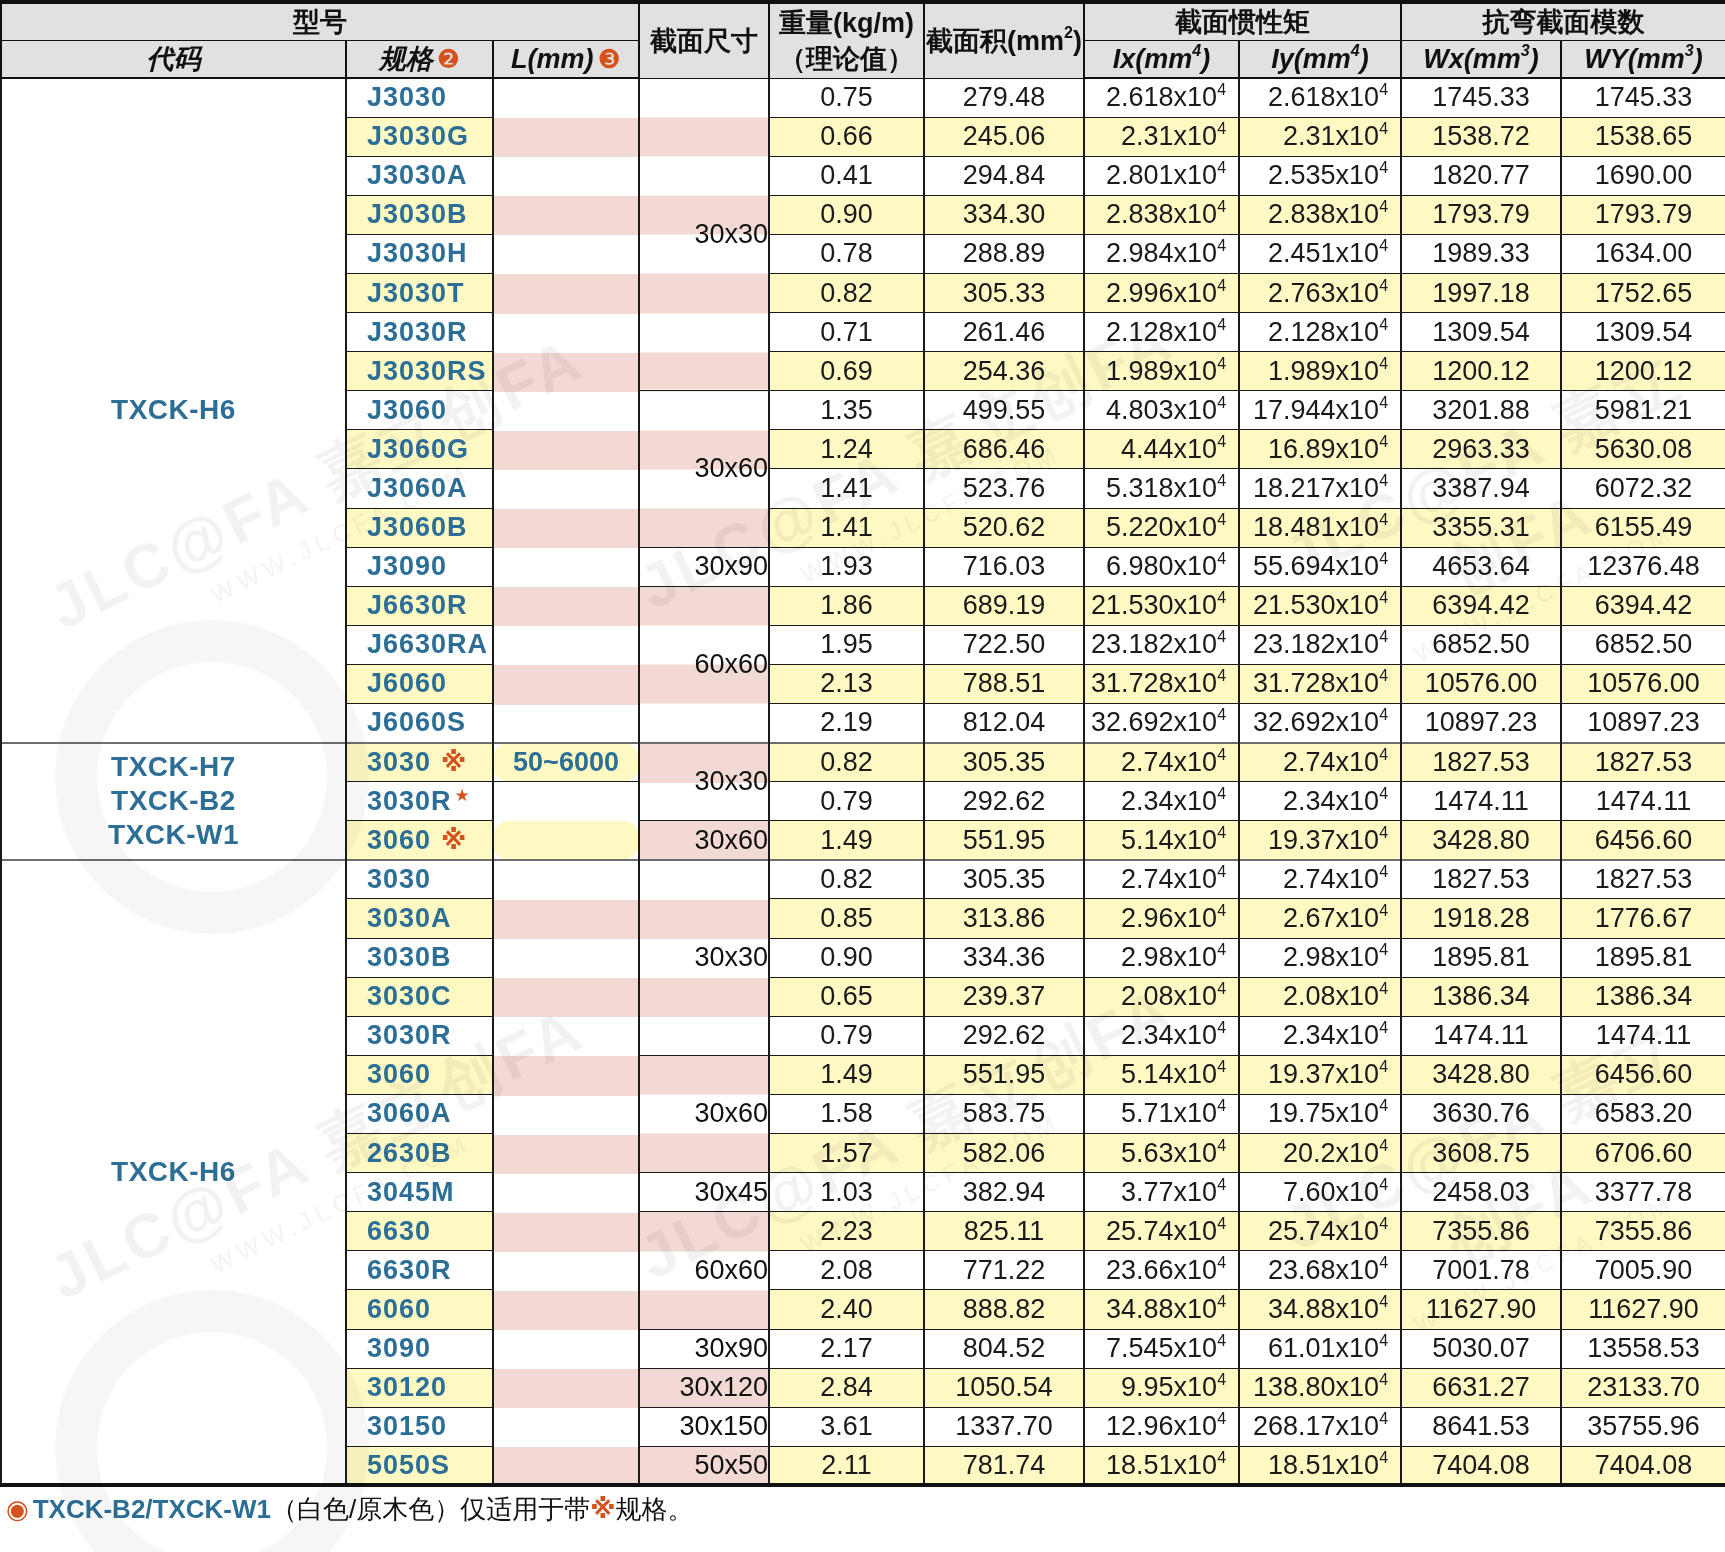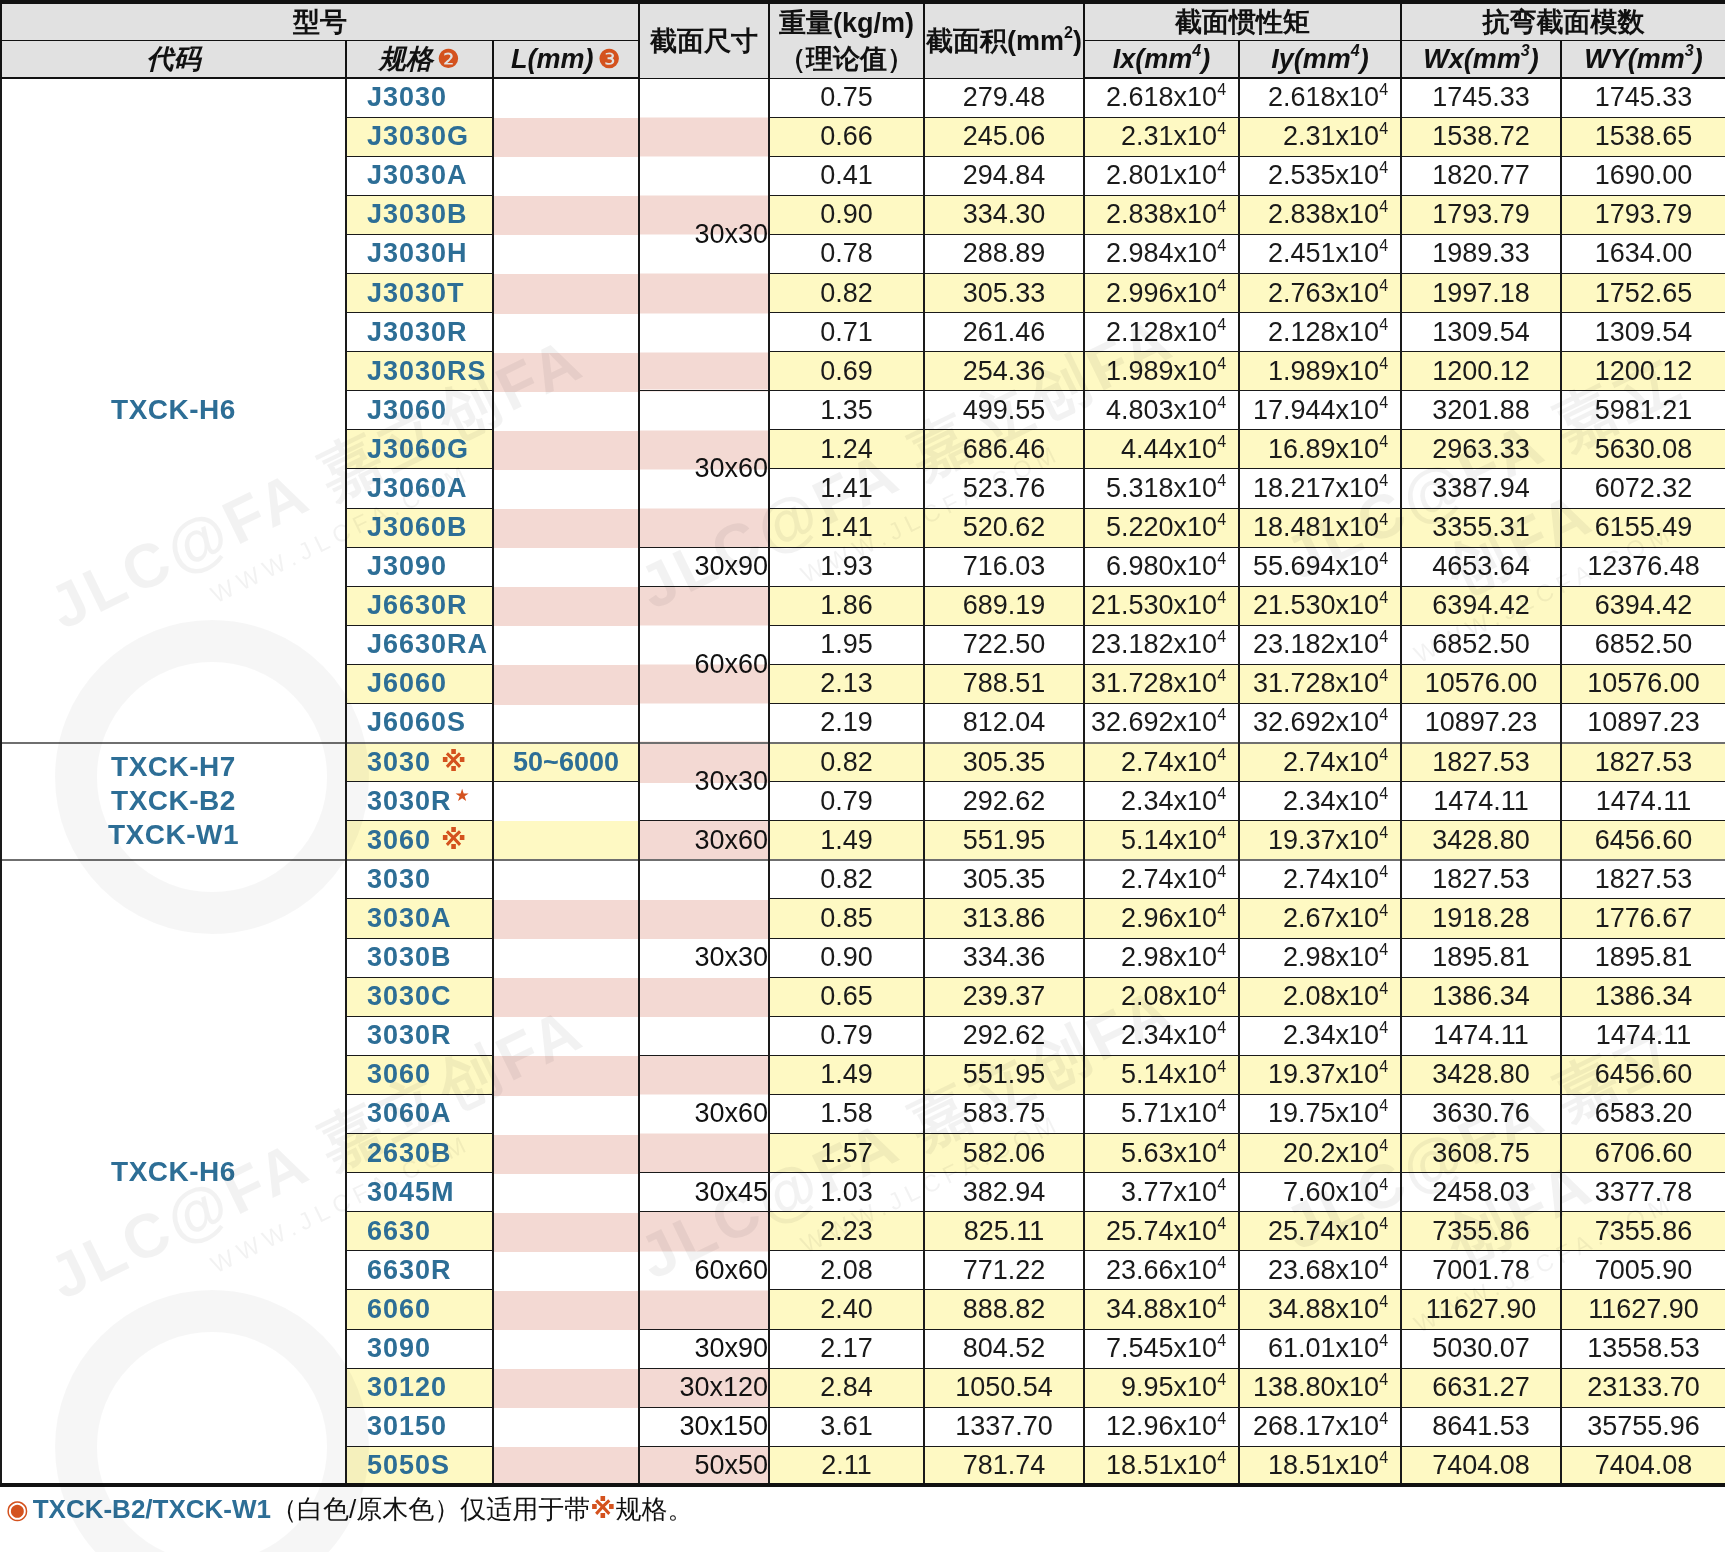--- a/index.html
+++ b/index.html
@@ -20,21 +20,21 @@
   tbody tr.odd{background:#ffffff;}
   tbody tr.even{background:#fef9c3;}
   td{padding:0;vertical-align:middle;white-space:nowrap;overflow:hidden;
      font-size:27px;border-left:2px solid #1a1a1a;border-right:2px solid #1a1a1a;}
   td.code-cell{background:#fff;text-align:center;color:#2d6e96;font-weight:bold;
                font-size:28px;letter-spacing:.5px;line-height:34px;border-top:none;border-bottom:none;}
   td.spec-cell{color:#2d6e96;font-weight:bold;text-align:left;padding-left:20px;
                letter-spacing:1px;border-top:1.5px solid #1a1a1a;border-bottom:1.5px solid #1a1a1a;}
   .mk{color:#d4521e;margin-left:10px;font-size:26px;font-weight:bold;}
   .mk-sup{color:#d4521e;font-size:17px;position:relative;top:-9px;margin-left:3px;font-weight:bold;}
-  td.l-cell{color:#2d6e96;font-weight:bold;text-align:center;border-top:none;border-bottom:none;}
+  td.l-cell{color:#2d6e96;font-weight:bold;text-align:center;border-top:none;border-bottom:none;border-radius:16px;}
   td.l-cell.l-val{border-bottom:1.5px solid #1a1a1a;}
   td.l-merged{border-top:none;border-bottom:none;}
   td.size-cell{text-align:right;color:#111;
                border-top:1.5px solid #1a1a1a;border-bottom:1.5px solid #1a1a1a;}
   td.c{text-align:center;border-top:1.5px solid #1a1a1a;border-bottom:1.5px solid #1a1a1a;}
   td.r{text-align:right;padding-right:12px;border-top:1.5px solid #1a1a1a;border-bottom:1.5px solid #1a1a1a;}
   td.r sup{font-size:16px;position:relative;top:-1px;}
   .stripe-a{background:repeating-linear-gradient(to bottom,#fff 0,#fff 39.1px,#f3d9d3 39.1px,#f3d9d3 78.2px);}
   .stripe-b{background:repeating-linear-gradient(to bottom,#f3d9d3 0,#f3d9d3 39.1px,#fff 39.1px,#fff 78.2px);}
   tbody tr.sec > td{border-top:2.5px solid #6f6f6f;}

